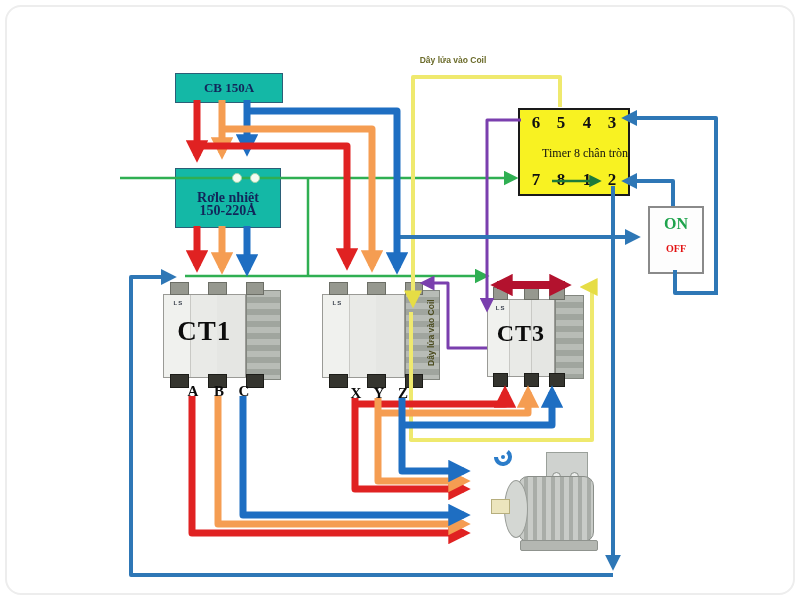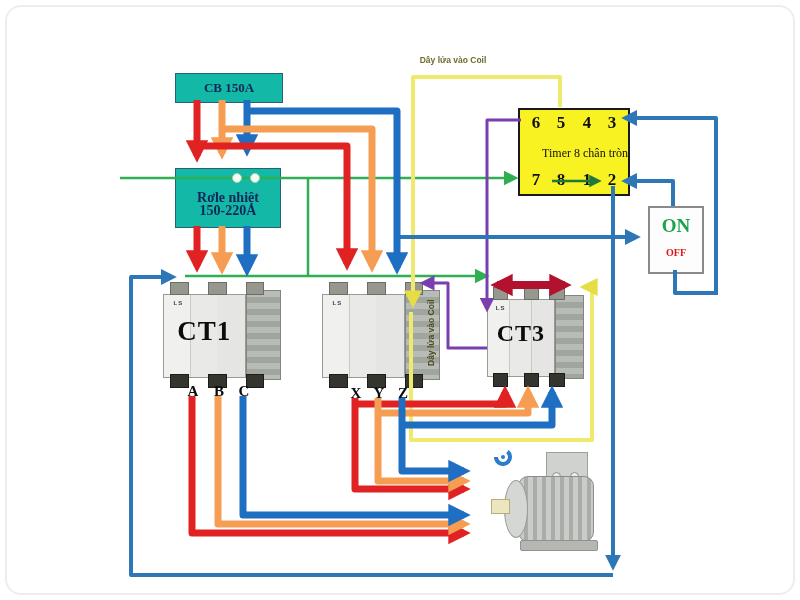--- a/index.html
+++ b/index.html
@@ -16,21 +16,21 @@
   #relay .r2{line-height:14px;}
 
   #timer{position:absolute;left:518px;top:108px;width:112px;height:88px;background:#f8f222;
          border:2px solid #1a1a1a;box-sizing:border-box;}
   .pin{position:absolute;width:16px;text-align:center;font-size:17px;font-weight:bold;color:#111;}
   #timer .lab{position:absolute;left:0;top:36px;width:100%;text-align:right;
               font-size:12px;font-weight:normal;color:#111;}
 
   #onoff{position:absolute;left:648px;top:206px;width:52px;height:64px;background:#fdfdfd;
          border:2px solid #8a8a8a;text-align:center;}
-  #onoff .on{margin-top:7px;color:#1ea34c;font-weight:bold;font-size:19px;}
+  #onoff .on{margin-top:7px;color:#1ea34c;font-weight:bold;font-size:16px;}
   #onoff .off{margin-top:10px;color:#e31212;font-weight:bold;font-size:10px;}
 
   
   .ct{position:absolute;}
   #ct1{left:163px;top:287px;width:118px;height:98px;}
   #ct2{left:322px;top:287px;width:118px;height:98px;}
   #ct3{left:487px;top:292px;width:97px;height:92px;}
   .ct-side{position:absolute;left:70%;top:3px;width:30%;height:calc(100% - 8px);
            background:repeating-linear-gradient(180deg,#b8bcb6 0 6px,#a0a59e 6px 12px);
            border:1px solid #82867f;box-sizing:border-box;}

